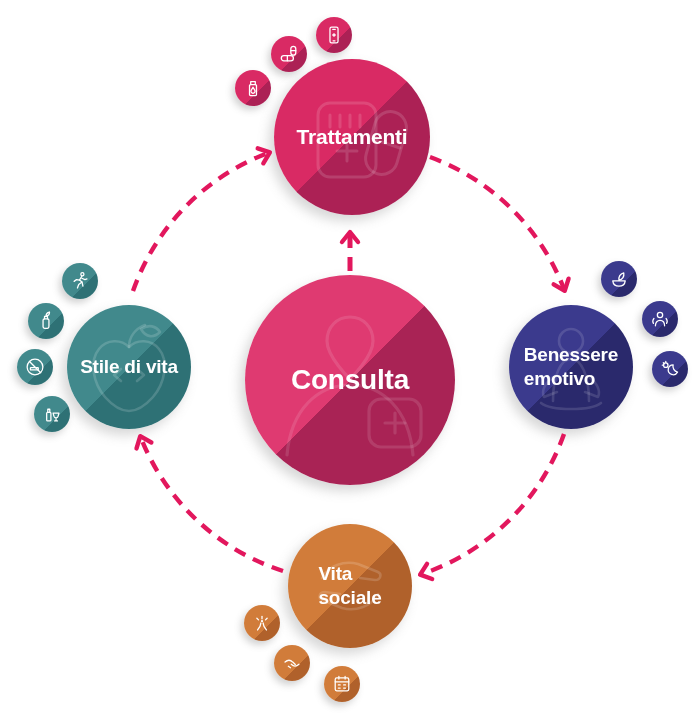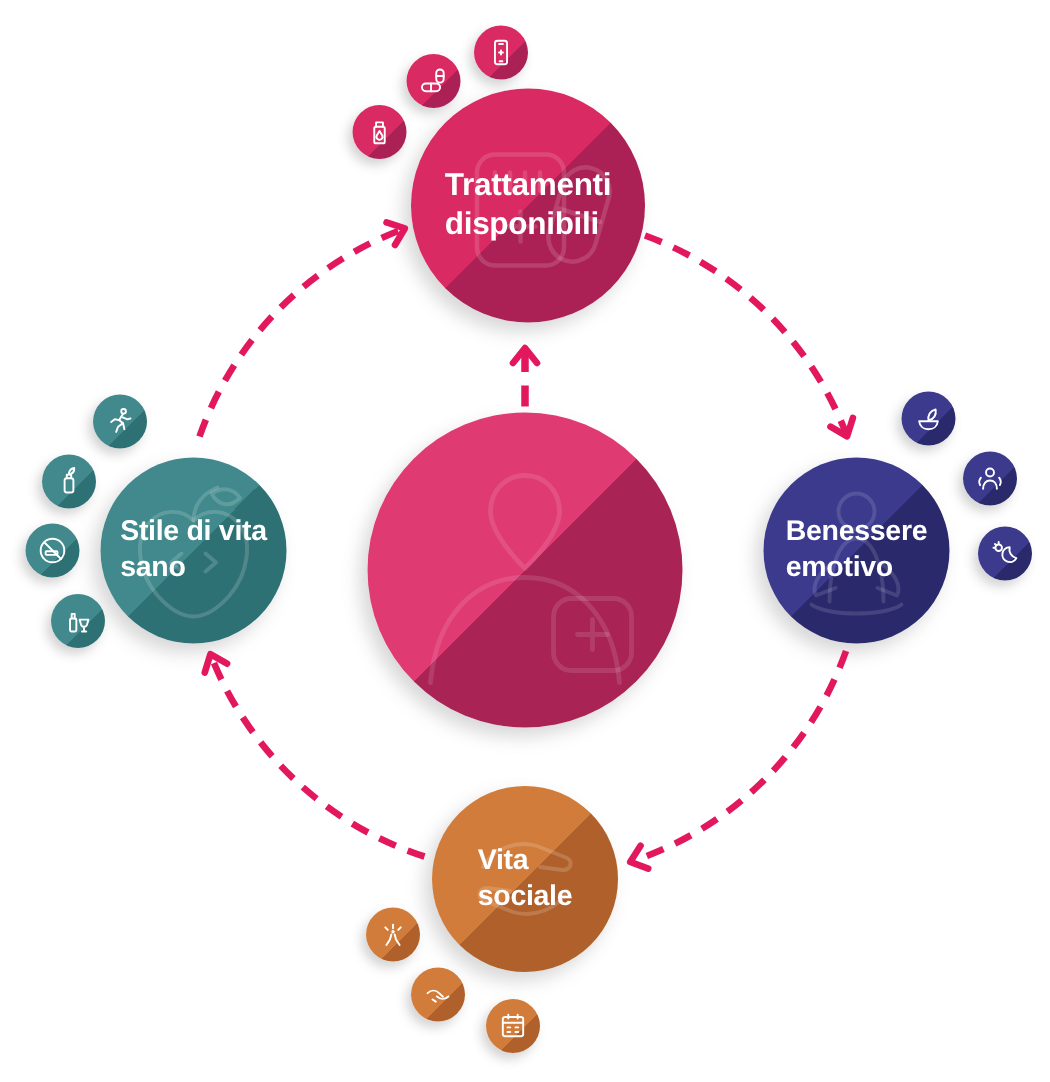--- a/index.html
+++ b/index.html
@@ -37,51 +37,50 @@
   <div class="node" id="node-center" style="background: linear-gradient(135deg, rgb(223, 58, 113) 50%, rgb(169, 35, 85) 50%);">
     <svg class="wm" viewBox="0 0 210 210">
       <g stroke="rgba(255,255,255,.12)" stroke-width="3.2" fill="none" stroke-linecap="round" stroke-linejoin="round">
         <path d="M105 42 c13 0 23 10 23 24 c0 16 -23 38 -23 38 s-23 -22 -23 -38 c0 -14 10 -24 23 -24 Z"></path>
         <path d="M42 180 c4 -46 31 -70 63 -70 s59 24 63 70"></path>
         <rect x="124" y="124" width="52" height="48" rx="12"></rect>
         <path d="M140 148 h20 M150 138 v20"></path>
       </g>
     </svg>
     <div class="label">
+      <div>Consulta</div>
     </div>
   </div>
 
   <div class="node" id="node-top" style="background: linear-gradient(135deg, rgb(217, 42, 100) 50%, rgb(172, 33, 85) 50%);">
     <svg class="wm" viewBox="0 0 156 156">
       <g stroke="rgba(255,255,255,.14)" stroke-width="3" fill="none" stroke-linecap="round" stroke-linejoin="round">
         <rect x="44" y="44" width="58" height="74" rx="12"></rect>
         <path d="M56 56 v12 M66 56 v12 M76 56 v12 M86 56 v12"></path>
         <path d="M63 92 h20 M73 82 v20"></path>
         <rect x="96" y="52" width="32" height="64" rx="16" transform="rotate(16 112 84)"></rect>
         <path d="M99 80 l27 9"></path>
       </g>
     </svg>
     <div class="label">
       <div>Trattamenti</div>
-      <div>disponibili</div>
     </div>
   </div>
 
   <div class="node" id="node-left" style="background: linear-gradient(135deg, rgb(65, 137, 140) 50%, rgb(46, 113, 117) 50%);">
     <svg class="wm" viewBox="0 0 124 124">
       <g stroke="rgba(255,255,255,.16)" stroke-width="2.6" fill="none" stroke-linecap="round" stroke-linejoin="round">
         <path d="M62 42 c-8 -8 -22 -8 -30 2 c-10 12 -6 34 6 48 c8 9 16 14 24 14 s16 -5 24 -14 c12 -14 16 -36 6 -48 c-8 -10 -22 -10 -30 -2 Z"></path>
         <path d="M62 42 c0 -10 6 -18 16 -22"></path>
         <path d="M74 24 c8 -5 15 -3 19 3 c-6 6 -14 6 -19 -3 Z"></path>
         <path d="M54 64 l-7 6 7 6 M70 64 l7 6 -7 6"></path>
       </g>
     </svg>
     <div class="label">
       <div>Stile di vita</div>
-      <div>sano</div>
     </div>
   </div>
 
   <div class="node" id="node-right" style="background: linear-gradient(135deg, rgb(59, 58, 141) 50%, rgb(42, 41, 108) 50%);">
     <svg class="wm" viewBox="0 0 124 124">
       <g stroke="rgba(255,255,255,.13)" stroke-width="2.6" fill="none" stroke-linecap="round" stroke-linejoin="round">
         <circle cx="62" cy="36" r="12"></circle>
         <path d="M44 96 c0 -26 8 -42 18 -42 s18 16 18 42"></path>
         <path d="M44 72 c-8 6 -12 14 -9 20 l13 -5"></path>
         <path d="M80 72 c8 6 12 14 9 20 l-13 -5"></path>

